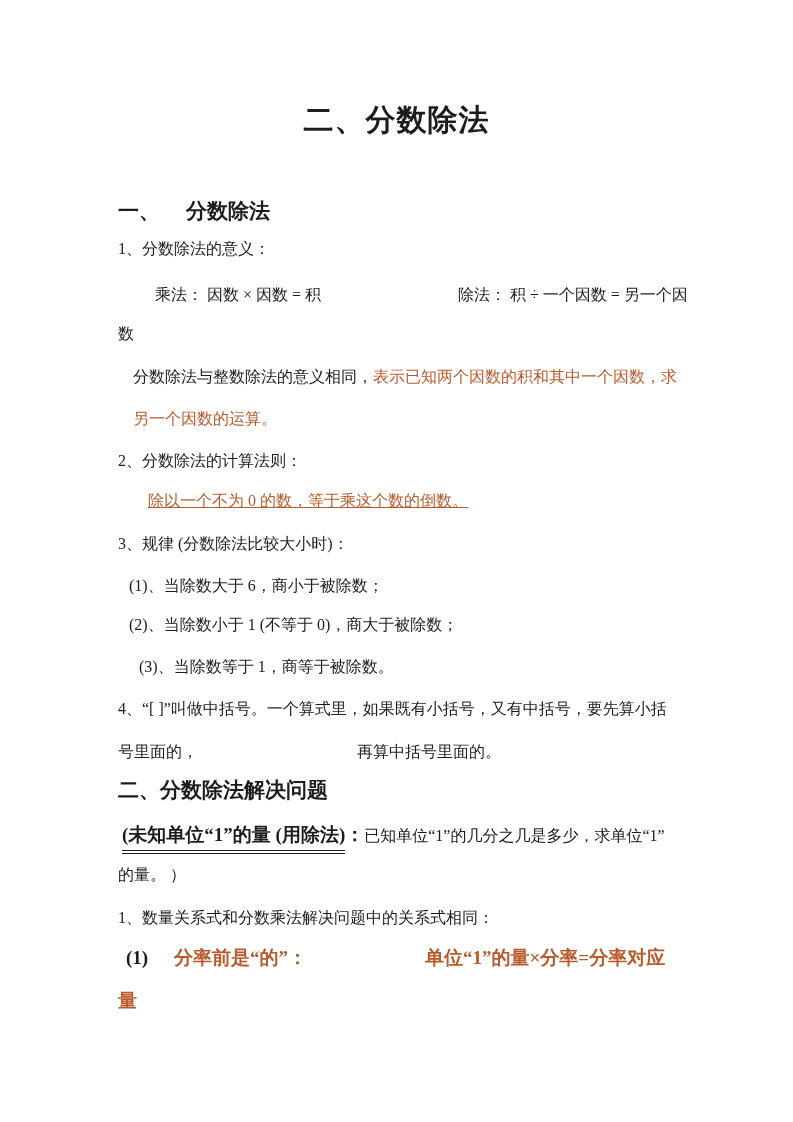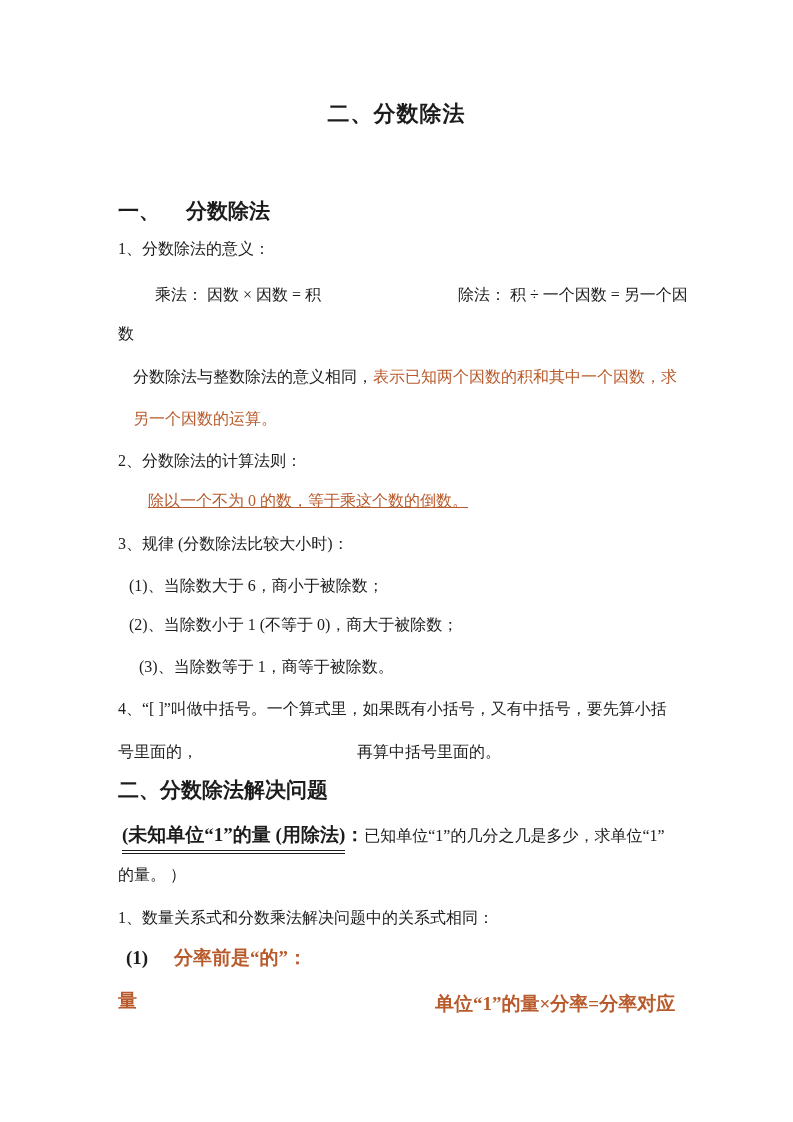--- a/index.html
+++ b/index.html
@@ -15,40 +15,40 @@
   }
   .line {
     position:absolute;
     white-space:pre;
     font-size:16px;
     line-height:1.3;
   }
   .title {
     left:0; right:0;
     text-align:center;
-    font-size:22px;
+    font-size:30px;
     font-weight:bold;
     letter-spacing:1px;
   }
   .h {
     font-size:21px;
     font-weight:bold;
   }
   .h .h-num { margin-right:0; }
   .h .h-gap { display:inline-block; width:26px; }
   .b19 { font-size:19px; font-weight:bold; }
   .dunder {
     display:inline-block;
     border-bottom:4px double #1c1c1c;
     padding-bottom:2px;
   }
   .abs { position:absolute; top:0; }
   .div-part { left:303px; }
   .bracket-right { left:239px; }
-  .formula-right { left:309px;margin-top:46px; }
+  .formula-right { left:299px; }
   .accent { }
 </style>
 </head>
 <body>
 
 <div class="page" style="color: rgb(28, 28, 28);">
 
   <div class="line title" style="top:100px;">二、分数除法</div>
 
   <div class="line h" style="top:199px; left:118px;font-family:Liberation Mono, monospace;"><span class="h-num">一、</span><span class="h-gap"></span><span>分数除法</span></div>

